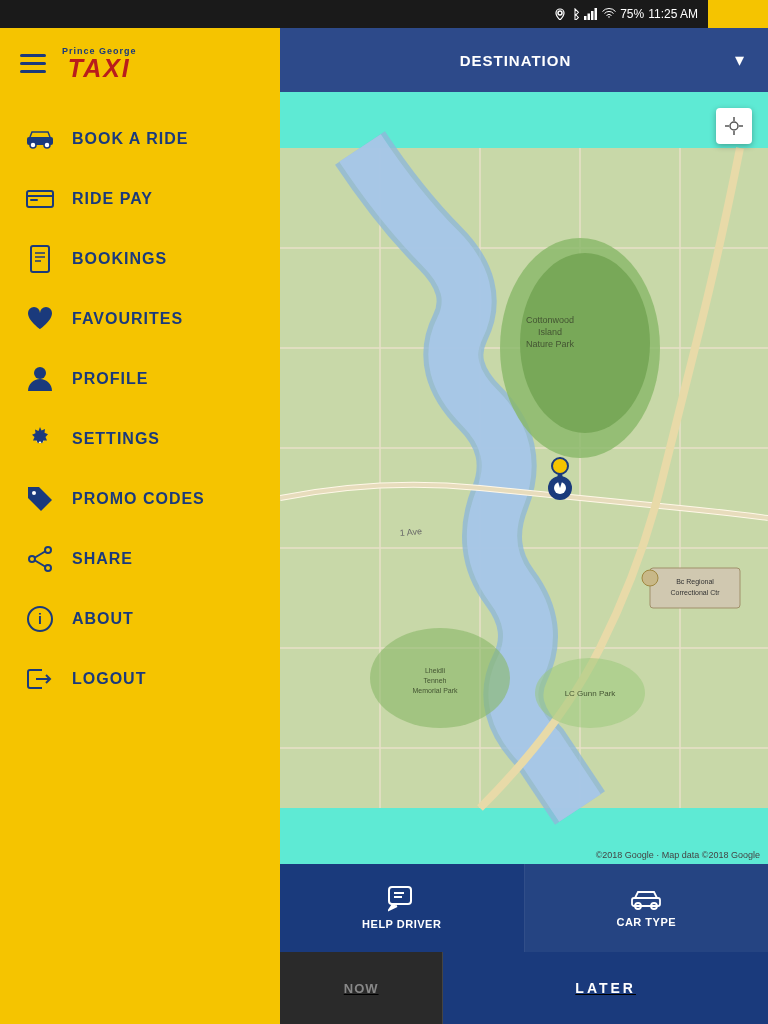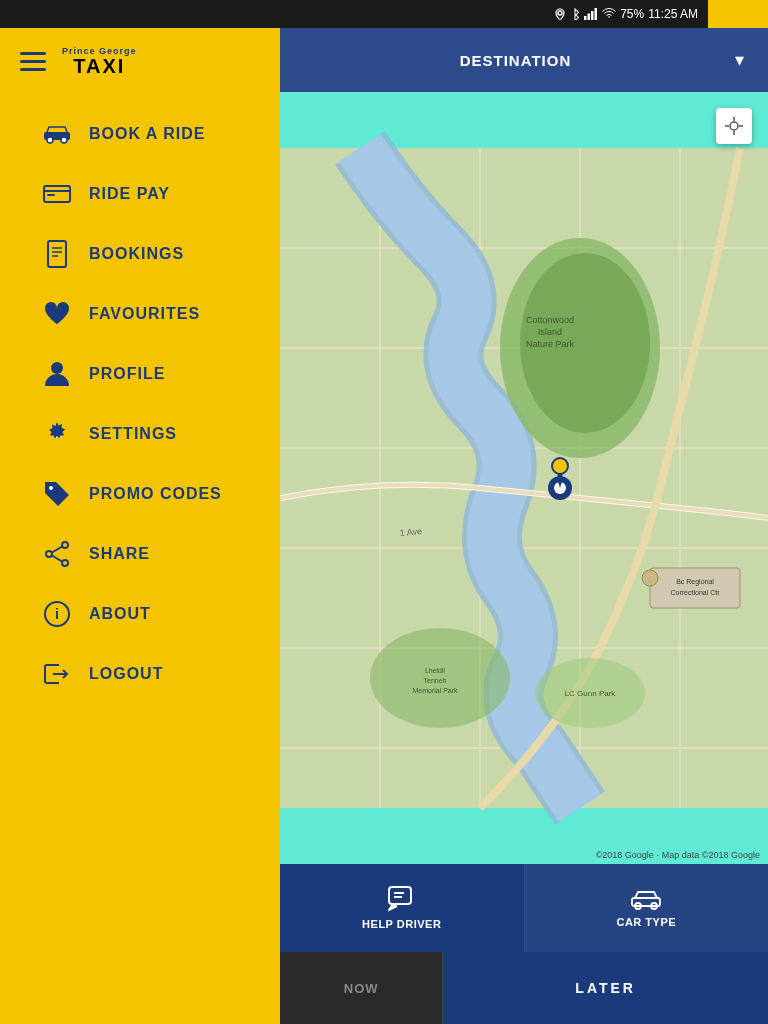--- a/index.html
+++ b/index.html
@@ -69,37 +69,38 @@
       flex-direction: column;
       align-items: center;
     }
     .logo-subtitle {
       font-size: 9px;
       color: #1a3a7c;
       font-weight: bold;
       letter-spacing: 1px;
     }
     .logo-title {
-      font-size: 20px;
+      font-size: 25px;
       font-weight: 900;
-      color: #000000;
+      color: #b91c1c;
+      font-style: italic;
       letter-spacing: 2px;
       line-height: 1;
     }
 
     .nav-menu {
       display: flex;
       flex-direction: column;
       padding: 10px 0;
     }
 
     .nav-item {
       display: flex;
       align-items: center;
-      padding: 14px 41px;
+      padding: 14px 24px;
       gap: 16px;
       cursor: pointer;
     }
 
     .nav-icon {
       width: 32px;
       height: 32px;
       display: flex;
       align-items: center;
       justify-content: center;
@@ -229,20 +230,21 @@
       color: #fff;
       letter-spacing: 0.5px;
     }
 
     
     .bottom-action {
       height: 72px;
       background: #1a1a1a;
       display: flex;
       align-items: center;
+      text-decoration: underline;
     }
 
     .now-btn {
       flex: 1;
       height: 72px;
       background: #2a2a2a;
       display: flex;
       align-items: center;
       justify-content: center;
       border-right: 1px solid #444;

